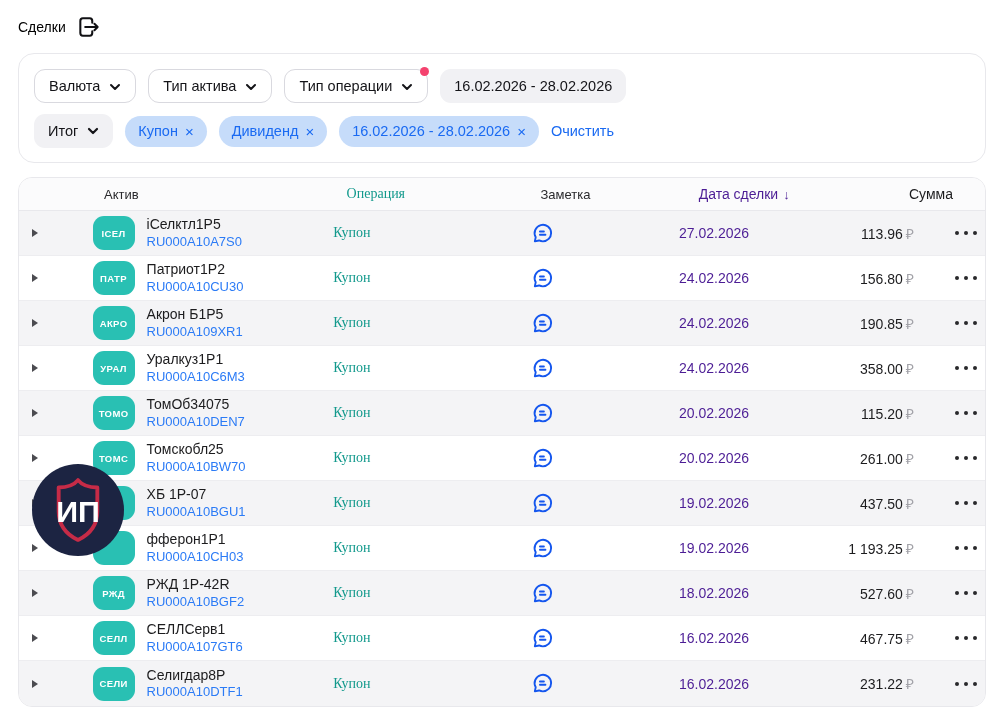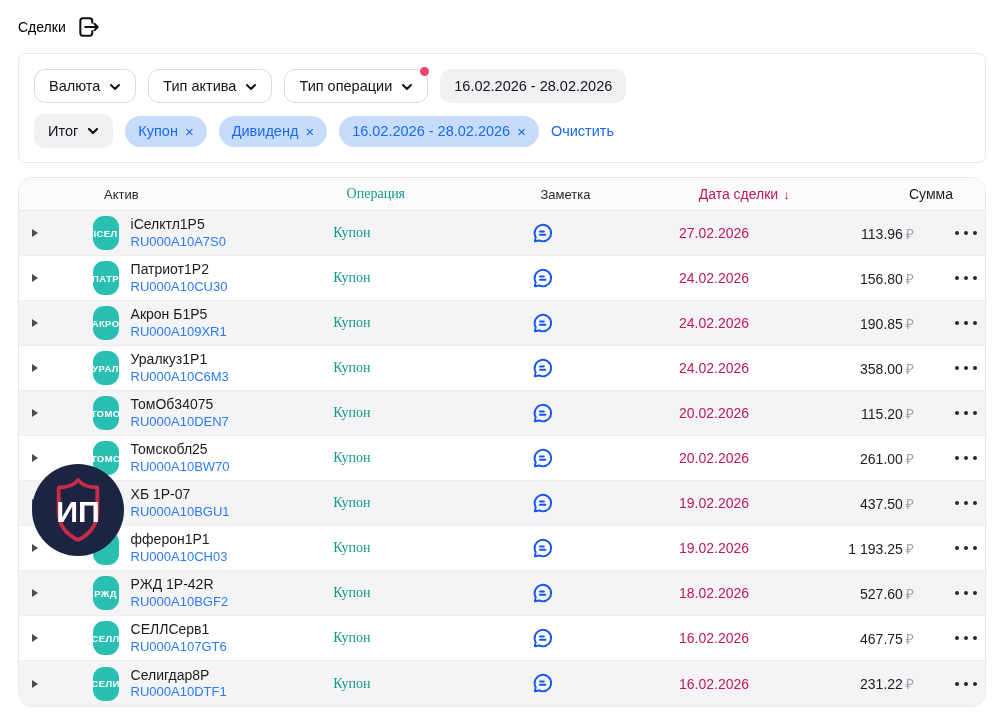--- a/index.html
+++ b/index.html
@@ -6,21 +6,21 @@
   html,body { background:#fff; }
   body { font-family:"Liberation Sans", sans-serif; color:#1c1c1e; }
   .page { position:relative; width:1004px; height:720px; background:#fff; overflow:hidden; }
 
   
   .page-header { display:flex; align-items:center; gap:10px; padding:14px 18px 0 18px; }
   .page-title { font-size:14px; font-weight:400; color:#000000; }
   .export-btn { display:flex; align-items:center; cursor:pointer; }
 
   
-  .filter-card { margin:13px 18px 0; border:1px solid #e8e8ec; border-radius:7px;
+  .filter-card { margin:13px 18px 0; border:1px solid #e8e8ec; border-radius:16px;
                  padding:15px 15px 14px; background:#fff; }
   .filter-row { display:flex; align-items:center; gap:12px; }
   .filter-row + .filter-row { margin-top:11px; }
   .drop-btn { position:relative; display:inline-flex; align-items:center; gap:9px;
               height:34px; padding:0 14px; background:#fff; border:1px solid #d9d9df;
               border-radius:11px; font-size:14.5px; font-weight:500; color:#141418; cursor:pointer; }
   .drop-btn svg { margin-top:1px; }
   .notif-dot { position:absolute; top:-3px; right:-2px; width:9px; height:9px;
                border-radius:50%; background:var(--notification-dot,#f4426e); }
   .gray-box { display:inline-flex; align-items:center; gap:9px; height:34px; padding:0 14px;
@@ -39,31 +39,31 @@
   .thead { height:33px; background:#fbfbfc; border-bottom:1px solid #e8e8ec;
            font-size:13px; font-weight:500; color:#29292c; }
   .tbody .trow { height:45px; border-bottom:1px solid #ededf0; background:#fff; }
   .tbody .trow:last-child { border-bottom:none; }
   .tbody .trow.alt { background:#f4f4f6; }
 
   .c-expand { width:46px; display:flex; align-items:center; padding-left:13px; }
   .c-asset  { width:241px; display:flex; align-items:center; }
   .c-op     { width:150px; font-size:14px; color:var(--operation-teal,#12998c);font-family:Liberation Serif, serif; }
   .c-note   { width:110px; display:flex; justify-content:center; align-items:center; }
-  .c-date   { width:212px; text-align:center; font-size:14px; color:#be185d; }
+  .c-date   { width:212px; text-align:center; font-size:14px; color:#4c1d95; }
   .c-amount { width:88px; text-align:right; font-size:14px; font-weight:500; color:#1c1c1e; white-space:nowrap; }
   .c-menu   { flex:1; display:flex; justify-content:center; align-items:center; }
 
   .thead .h-asset { padding-left:10px; }
   .thead .c-amount { font-weight:500; }
   .sort-arrow { margin-left:5px; font-size:13px; }
 
   .caret { width:0; height:0; border-left:6px solid #4b4b50;
            border-top:4px solid transparent; border-bottom:4px solid transparent; cursor:pointer; }
-  .badge { width:26px; height:34px; border-radius:11px; background:var(--badge-teal,#29c0b3);
+  .badge { width:42px; height:34px; border-radius:11px; background:var(--badge-teal,#29c0b3);
            color:#fff; font-size:9.5px; font-weight:700; letter-spacing:.4px;
            display:flex; align-items:center; justify-content:center; flex:none; }
   .asset-text { margin-left:12px; line-height:1.25; }
   .asset-name { font-size:14px; font-weight:500; color:#1c1c1e; }
   .asset-isin { font-size:13px; color:var(--link-blue,#2b7bf6); cursor:pointer; }
   .note-btn { display:flex; cursor:pointer; }
   .rub { color:#a2a2a8; font-weight:400; margin-left:3px; }
   .dots { display:flex; align-items:center; cursor:pointer; padding:6px; }
   .dots i { width:4px; height:4px; border-radius:50%; background:#28282b; margin:0 2.5px; }
 

